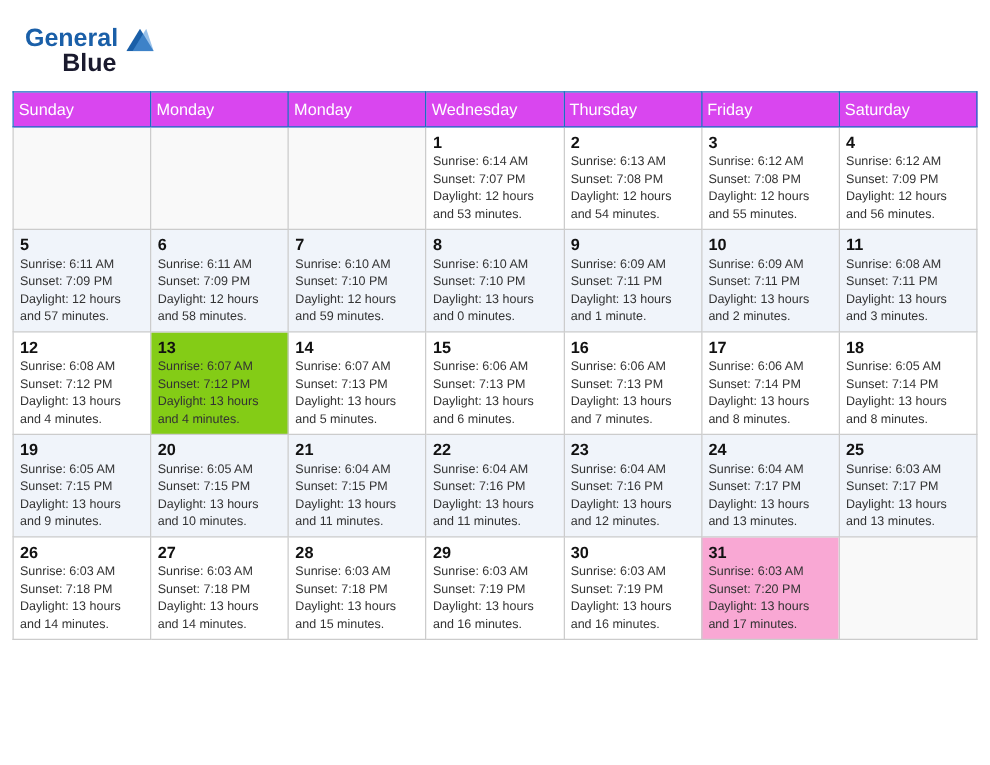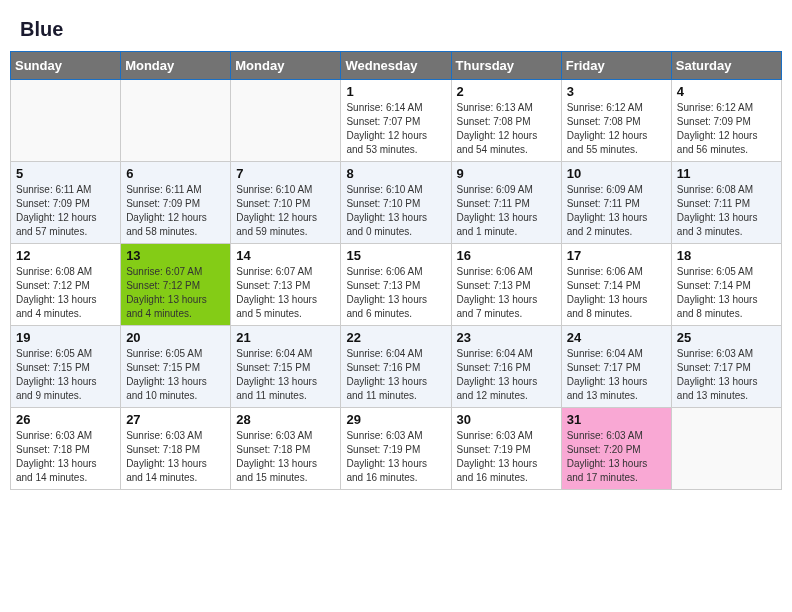--- a/index.html
+++ b/index.html
@@ -31,24 +31,24 @@
     .location {
       font-size: 16px;
       color: #444;
     }
     .calendar {
       width: 100%;
       border-collapse: collapse;
       margin-top: 5px;
     }
     .calendar th {
-      background-color: #737373;
+      background-color: #d946ef;
       color: #fff;
       font-size: 13px;
-      font-weight: bold;
+      font-weight: normal;
       padding: 6px 4px;
       text-align: left;
       border: 1px solid #1a6fc4;
     }
     .calendar td {
       vertical-align: top;
       border: 1px solid #ccc;
       padding: 4px 5px;
       width: calc(100% / 7);
       min-height: 80px;
@@ -76,20 +76,30 @@
     .empty-cell {
       background: #f9f9f9 !important;
     }
   </style>
 </head>
 <body>
 
 <div class="header">
   <div class="logo">
     <div>
+      <div style="display:flex;align-items:center;">
+        <div style="font-size:20px;font-weight:bold;color:#1a1a2e;line-height:1.1;">
+          <span style="color:#1a5fa8;">General</span>
+          <svg width="22" height="18" viewBox="0 0 22 18" style="vertical-align:middle;margin-left:1px;">
+            <polygon points="0,18 11,0 22,18" fill="#1a5fa8"></polygon>
+            <polygon points="5,18 16,0 22,18" fill="#5599dd" opacity="0.6"></polygon>
+          </svg>
+        </div>
+        <div></div>
+      </div>
       <div style="font-size:20px;font-weight:bold;color:#1a1a2e;margin-top:-2px;text-align:center;">
         <span>Blue</span>
       </div>
     </div>
   </div>
   <div class="title-section">
     <div class="month-year"></div>
     <div class="location"></div>
   </div>
 </div>

